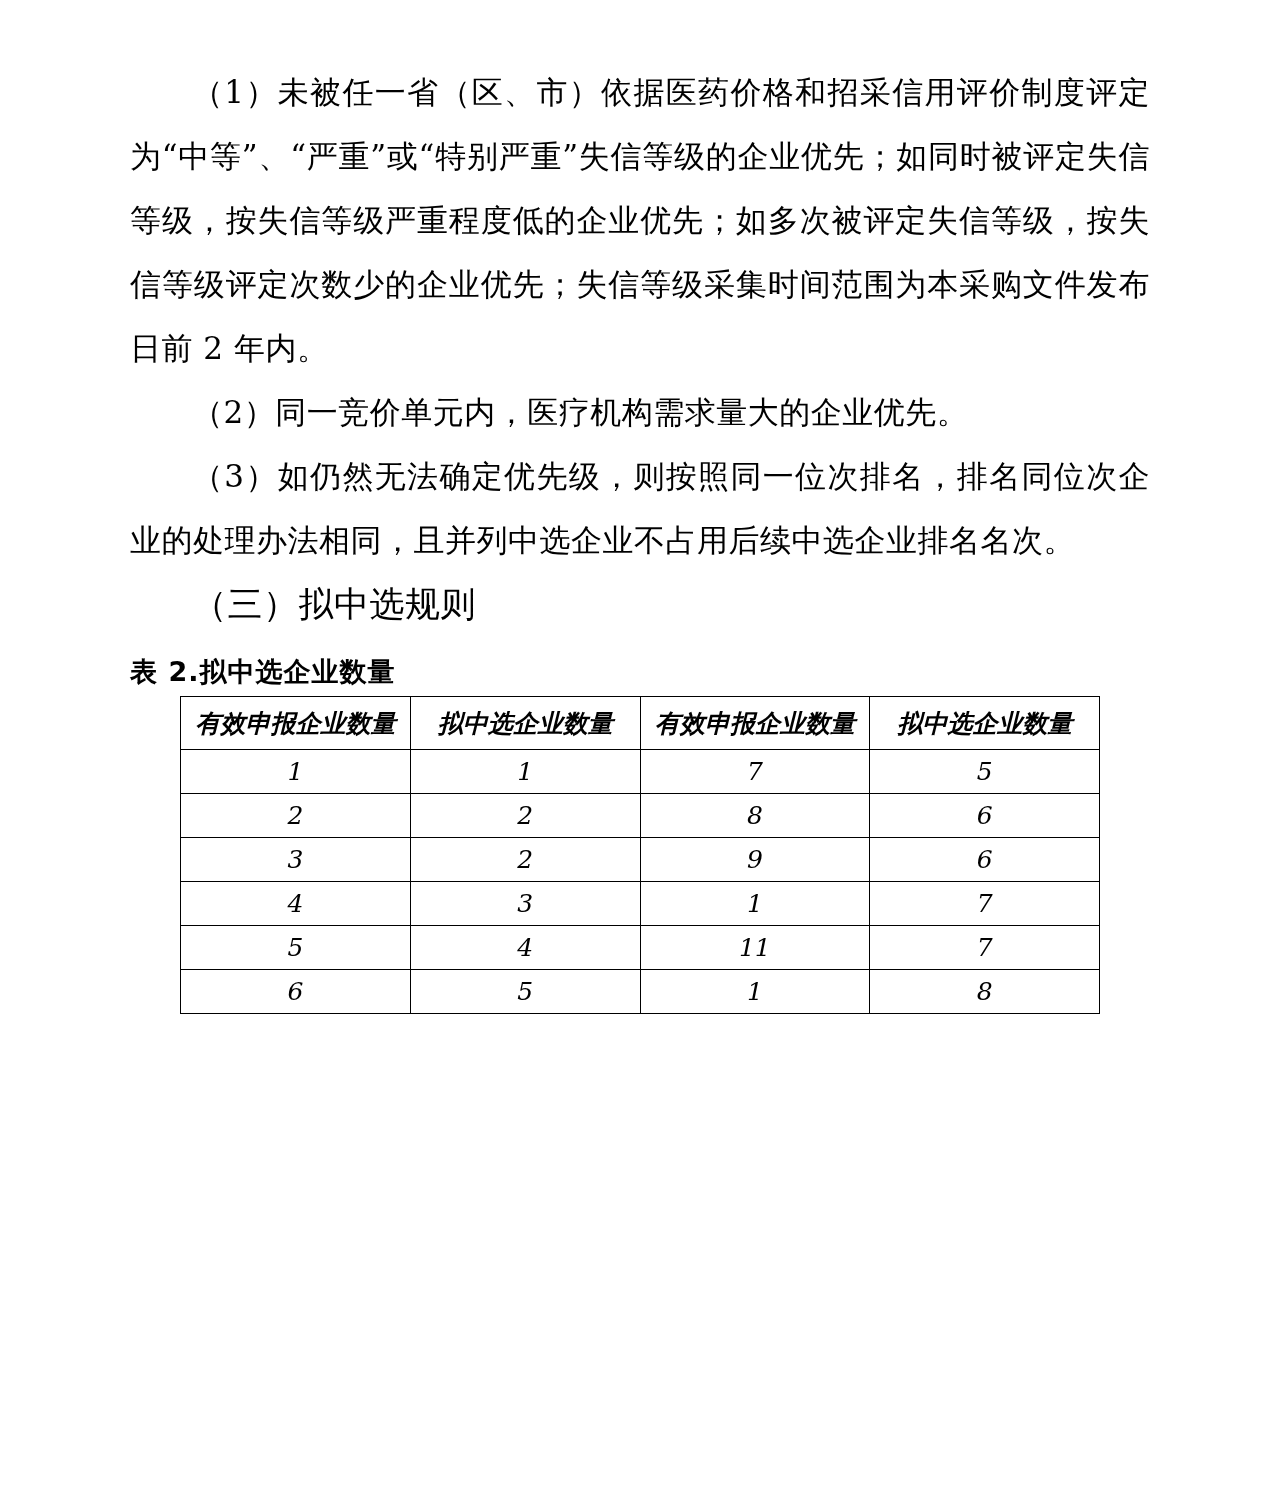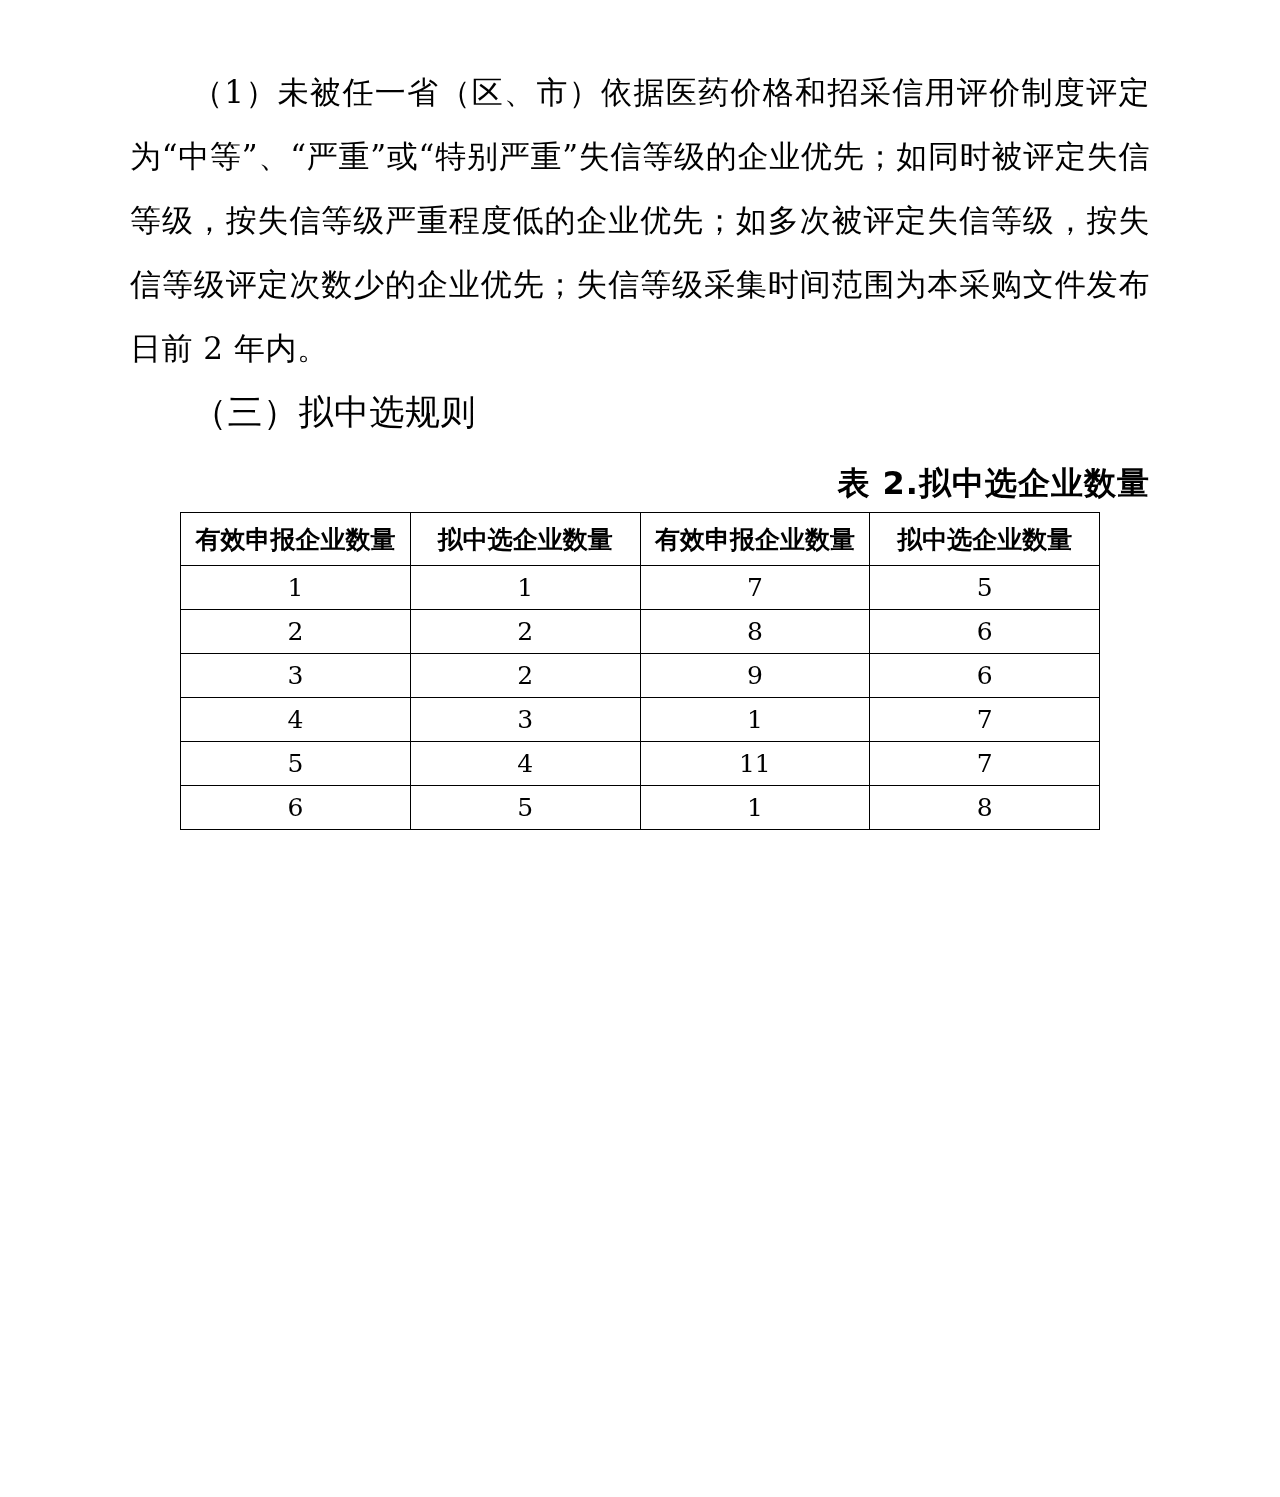--- a/index.html
+++ b/index.html
@@ -32,32 +32,33 @@
     letter-spacing: 0.5px;
   }
   .heading {
     font-size: 35px;
     line-height: 64px;
     text-indent: 62px;
     margin: 0;
     letter-spacing: 0.5px;
   }
   .tbl-title {
-    text-align: right;
-    font-size: 32px;
+    text-align: left;
+    font-size: 27px;
     font-weight: bold;
     font-family: "DejaVu Sans", sans-serif;
     margin: 18px 0 6px 0;
     letter-spacing: 1px;
   }
   table.qty {
     border-collapse: collapse;
     width: 920px;
     margin: 4px auto;
     table-layout: fixed;
+    font-style: italic;
   }
   table.qty th, table.qty td {
     border: 1px solid #000000;
     text-align: center;
     font-size: 25px;
     height: 43px;
     padding: 0;
   }
   table.qty th {
     font-family: "DejaVu Sans", sans-serif;
@@ -69,20 +70,22 @@
     font-family: "DejaVu Serif", serif;
     font-size: 25px;
   }
 </style>
 </head>
 <body>
 
 <div class="page">
 
   <p class="para">（1）未被任一省（区、市）依据医药价格和招采信用评价制度评定为“中等”、“严重”或“特别严重”失信等级的企业优先；如同时被评定失信等级，按失信等级严重程度低的企业优先；如多次被评定失信等级，按失信等级评定次数少的企业优先；失信等级采集时间范围为本采购文件发布日前 2 年内。</p>
+  <p class="para">（2）同一竞价单元内，医疗机构需求量大的企业优先。</p>
+  <p class="para">（3）如仍然无法确定优先级，则按照同一位次排名，排名同位次企业的处理办法相同，且并列中选企业不占用后续中选企业排名名次。</p>
 
   <p class="heading">（三）拟中选规则</p>
 
 
   <div class="tbl-title">表 2.拟中选企业数量</div>
 
   <table class="qty">
     <thead>
       <tr>
         <th>有效申报企业数量</th>

